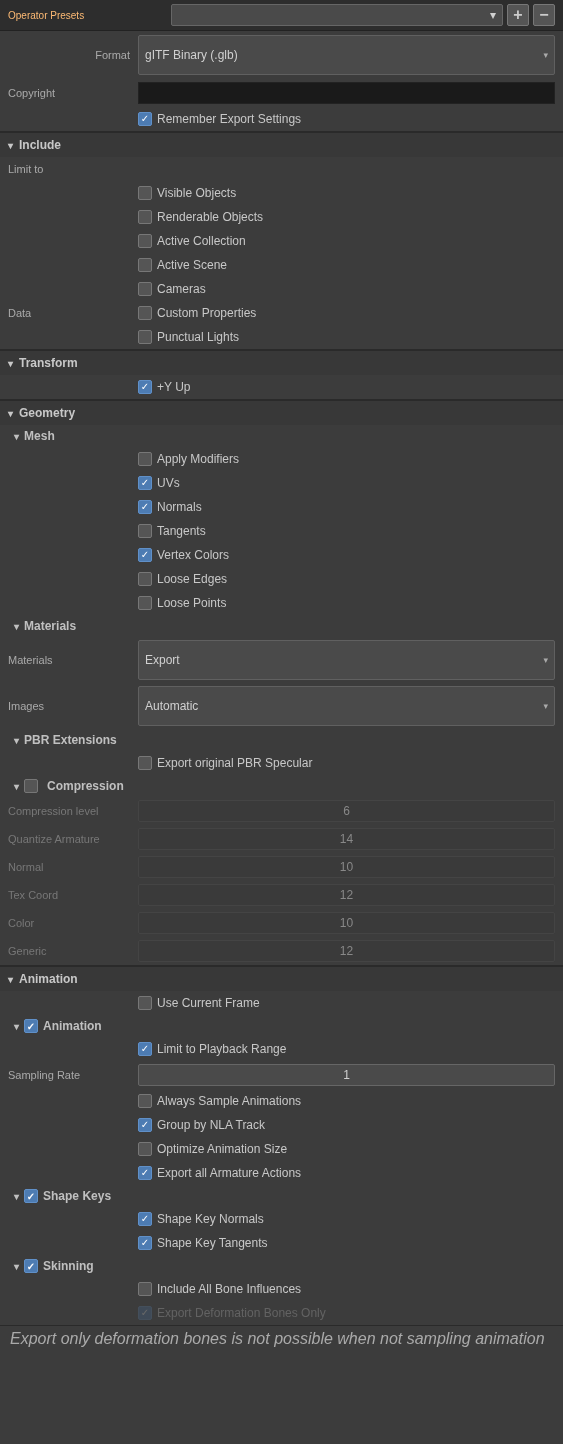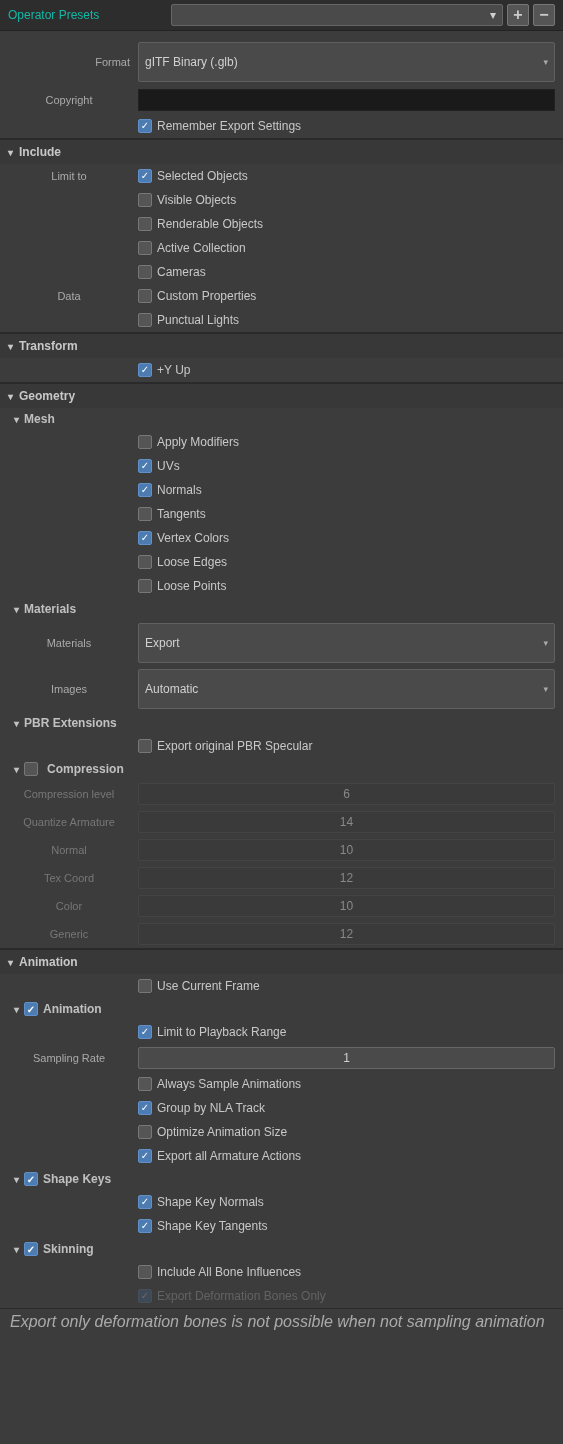--- a/index.html
+++ b/index.html
@@ -16,21 +16,21 @@
       width: 563px;
     }
     
     .row {
       display: flex;
       align-items: center;
       padding: 3px 8px;
       min-height: 24px;
     }
     .row-label {
-      text-align: center;
+      text-align: left;
       color: #aaa;
       font-size: 11px;
       min-width: 130px;
       padding-right: 8px;
       flex-shrink: 0;
     }
     .row-content {
       flex: 1;
       display: flex;
       align-items: center;
@@ -167,22 +167,22 @@
     .top-presets {
       display: flex;
       align-items: center;
       background: #2d2d2d;
       padding: 4px 8px;
       gap: 4px;
       border-bottom: 1px solid #222;
     }
     .presets-text {
       flex: 1;
-      color: #14b8a6;
-      font-size: 12px;
+      color: #fdba74;
+      font-size: 10px;
     }
     .presets-select-area {
       flex: 2;
       background: #4a4a4a;
       height: 22px;
       border: 1px solid #666;
       border-radius: 2px;
       display: flex;
       align-items: center;
       padding: 0 6px;
@@ -200,21 +200,20 @@
       border-radius: 2px;
       cursor: pointer;
       font-size: 16px;
       font-weight: bold;
     }
     
     .format-row {
       display: flex;
       align-items: center;
       padding: 4px 8px;
-      margin-top: 7px;
     }
     .format-label {
       text-align: right;
       min-width: 130px;
       padding-right: 8px;
       color: #aaa;
       font-size: 11px;
       flex-shrink: 0;
     }
     
@@ -295,26 +294,20 @@
   <div class="divider"></div>
 
   <div class="section-header">
     <span class="arrow">▾</span>
     <span>Include</span>
   </div>
   <div class="section-body">
 
     <div class="row">
       <span class="row-label">Limit to</span>
-      <div class="row-content">
-        <div class="cb-wrap">
-          <div class="cb checked"></div>
-          <span class="cb-label">Selected Objects</span>
-        </div>
-      </div>
     </div>
     <div class="row">
       <span class="row-label"></span>
       <div class="row-content">
         <div class="cb-wrap">
           <div class="cb"></div>
           <span class="cb-label">Visible Objects</span>
         </div>
       </div>
     </div>
@@ -326,20 +319,29 @@
           <span class="cb-label">Renderable Objects</span>
         </div>
       </div>
     </div>
     <div class="row">
       <span class="row-label"></span>
       <div class="row-content">
         <div class="cb-wrap">
           <div class="cb"></div>
           <span class="cb-label">Active Collection</span>
+        </div>
+      </div>
+    </div>
+    <div class="row">
+      <span class="row-label"></span>
+      <div class="row-content">
+        <div class="cb-wrap">
+          <div class="cb"></div>
+          <span class="cb-label">Active Scene</span>
         </div>
       </div>
     </div>
 
     <div class="row">
       <span class="row-label"></span>
       <div class="row-content">
         <div class="cb-wrap">
           <div class="cb"></div>
           <span class="cb-label">Cameras</span>

